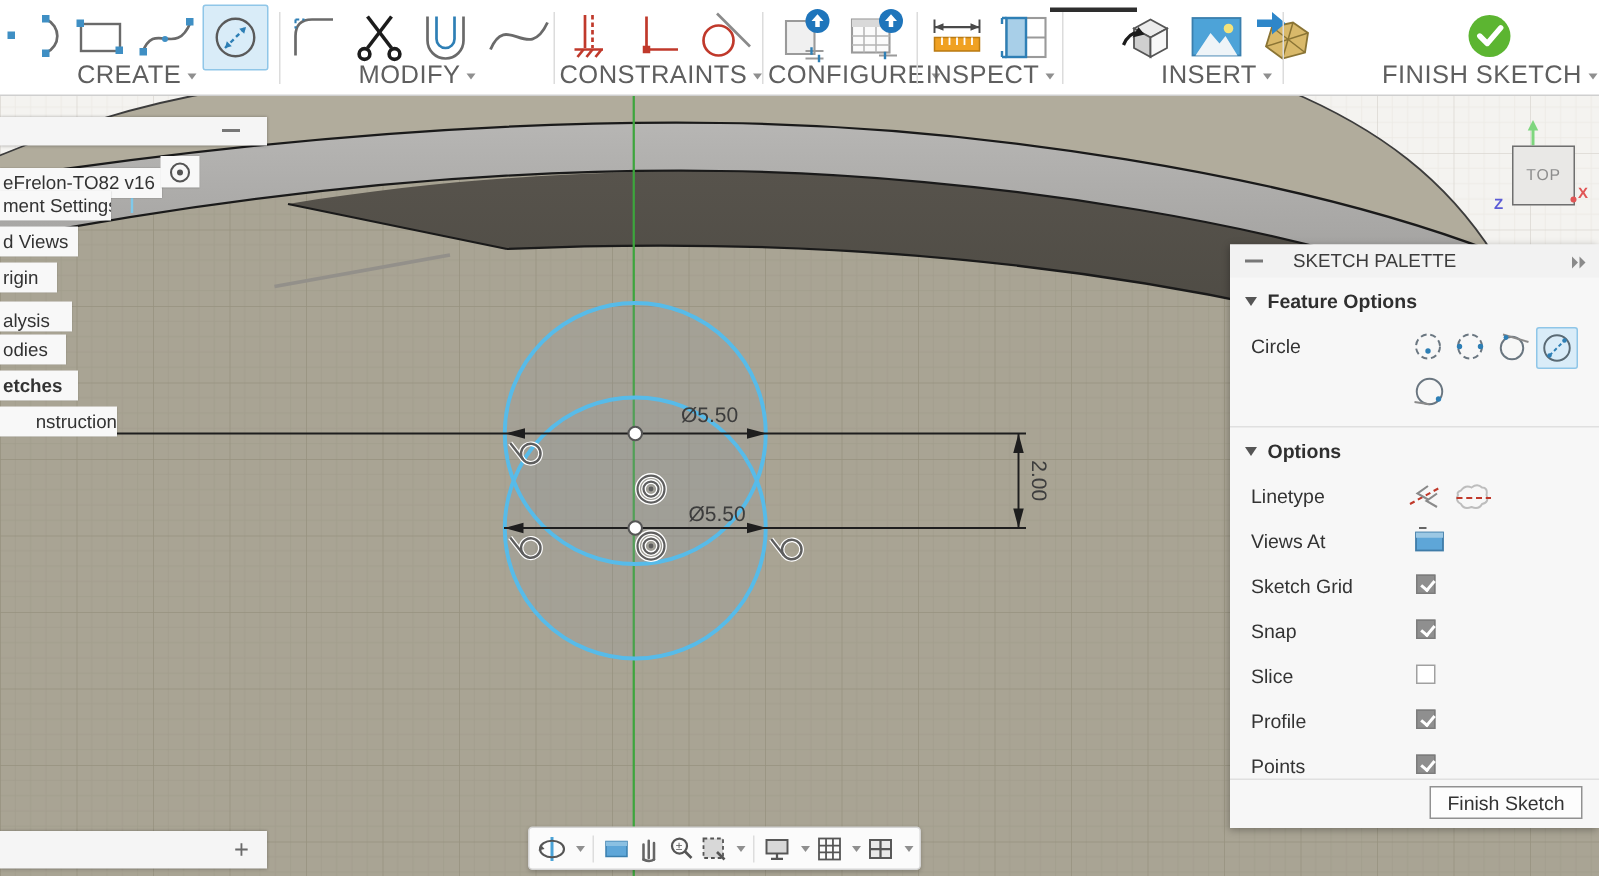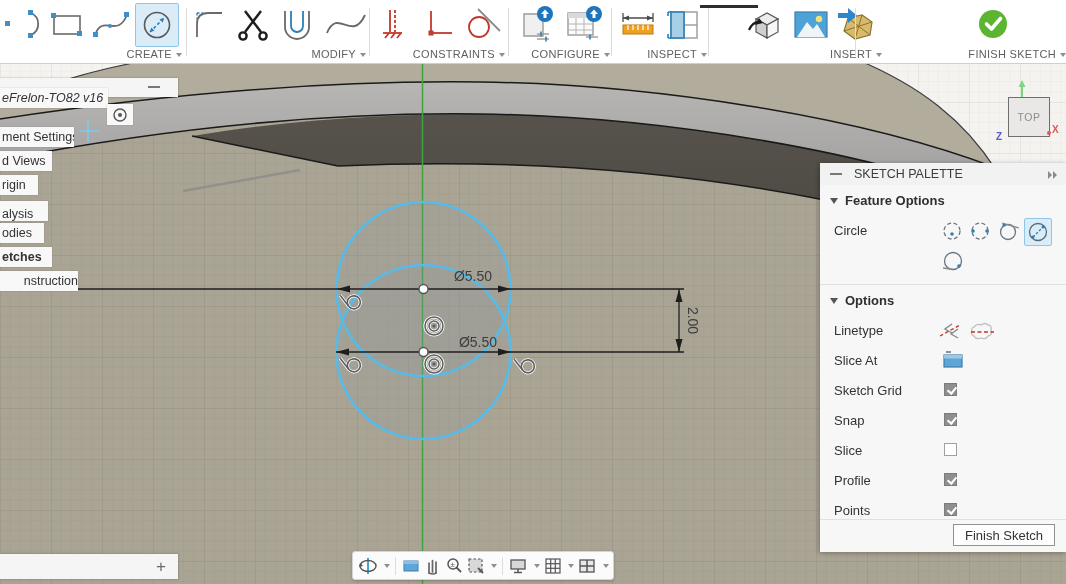--- a/index.html
+++ b/index.html
@@ -3,21 +3,21 @@
 <meta charset="utf-8">
 <style>
   html,body{margin:0;padding:0;}
   body{width:1066px;height:584px;position:relative;overflow:hidden;
        font-family:"Liberation Sans",sans-serif;background:#a9a494;}
   
   #toolbar{position:absolute;left:0;top:0;width:1066px;height:63px;background:#ffffff;
            border-bottom:1px solid #cfcfcf;z-index:40;}
   .tgroup{position:absolute;top:0;height:63px;}
   .ticons{position:absolute;top:3px;left:0;right:0;height:44px;display:flex;align-items:center;justify-content:center;gap:4px;}
-  .tlabel{position:absolute;bottom:3px;left:0;right:0;text-align:right;font-size:11px;color:#5f5f5f;letter-spacing:.3px;white-space:nowrap;}
+  .tlabel{position:absolute;bottom:3px;left:0;right:0;text-align:center;font-size:17px;color:#5f5f5f;letter-spacing:.3px;white-space:nowrap;}
   .caret{display:inline-block;width:0;height:0;border-left:3.5px solid transparent;border-right:3.5px solid transparent;border-top:4.5px solid #8f8f8f;margin-left:4px;vertical-align:middle;}
   .tsep{position:absolute;top:8px;width:1px;height:48px;background:#dcdcdc;}
   .hibox{background:#d9ecf8;border:1px solid #8fc6e8;border-radius:2px;display:flex;align-items:center;justify-content:center;width:42px;height:42px;}
   #insert-topline{position:absolute;left:700px;top:5px;width:58px;height:3px;background:#2e2e2e;z-index:41;}
   
   .chip{position:absolute;left:0;height:20px;background:#f8f8f8;color:#333;font-size:12.5px;
         display:flex;align-items:center;padding-left:2px;z-index:30;box-shadow:0 0 1px rgba(0,0,0,.25);white-space:nowrap;overflow:hidden;}
   #chip-icon{position:absolute;left:107px;top:104px;width:26px;height:21px;background:#f8f8f8;z-index:30;
              display:flex;align-items:center;justify-content:center;box-shadow:0 0 1px rgba(0,0,0,.25);}
   .bar{position:absolute;background:#f5f5f5;z-index:30;box-shadow:0 0 2px rgba(0,0,0,.3);}
@@ -26,21 +26,21 @@
   #navbar{position:absolute;left:352px;top:551px;width:252px;height:27px;background:#fbfbfb;border:1px solid #d5d5d5;
           border-radius:3px;z-index:30;display:flex;align-items:center;padding:0 4px;gap:3px;box-shadow:0 1px 3px rgba(0,0,0,.2);}
   .nsep{width:1px;height:18px;background:#ddd;margin:0 2px;}
   
   #timeline{position:absolute;left:0;top:554px;width:178px;height:25px;background:#f5f5f5;z-index:30;
             display:flex;align-items:center;justify-content:flex-end;box-shadow:0 0 2px rgba(0,0,0,.3);}
   #timeline .plus{color:#6a6a6a;font-size:17px;margin-right:12px;}
   
   #palette{position:absolute;left:820px;top:163px;width:246px;height:389px;background:#f7f7f7;z-index:35;
            box-shadow:-1px 1px 5px rgba(0,0,0,.3);font-size:13px;color:#333;}
-  #palette .phead{position:absolute;left:0;top:0;right:0;height:22px;background:#f2f2f2;display:flex;align-items:center;gap:12px;padding-left:10px;color:#3c3c3c;font-size:12.5px;}
+  #palette .phead{position:absolute;left:0;top:0;right:0;height:22px;background:#f2f2f2;display:flex;align-items:center;gap:20px;padding-left:10px;color:#3c3c3c;font-size:12.5px;}
   .dbl-chev{position:absolute;right:6px;top:8px;width:12px;height:8px;}
   .dbl-chev i,.dbl-chev b{position:absolute;top:0;width:0;height:0;border-top:4px solid transparent;border-bottom:4px solid transparent;border-left:4px solid #8a8a8a;}
   .dbl-chev i{left:0}.dbl-chev b{left:5px}
   .sechead{position:absolute;left:10px;display:flex;align-items:center;gap:7px;font-weight:bold;color:#2f2f2f;}
   .tri{width:0;height:0;border-left:4.5px solid transparent;border-right:4.5px solid transparent;border-top:6px solid #555;}
   .prow-label{position:absolute;left:14px;color:#333;}
   .cb{position:absolute;left:124px;width:13px;height:13px;background:#fff;border:1px solid #a0a0a0;box-sizing:border-box;}
   .cb[data-checked="true"]{background:#8f8f8f;border-color:#7c7c7c;}
   .cb[data-checked="true"]::after{content:"";position:absolute;left:3.5px;top:1px;width:4px;height:7px;border:solid #fff;border-width:0 2px 2px 0;transform:rotate(40deg);}
   .pdiv{position:absolute;left:0;right:0;height:1px;background:#e0e0e0;}
@@ -361,21 +361,21 @@
         </svg>
     </div>
     <div class="tlabel"><span>FINISH SKETCH</span><span class="caret"></span></div>
   </div>
 </div>
 <div id="insert-topline"></div>
 
 <div class="bar" style="left:0;top:78px;width:178px;height:19px;">
   <span class="minus" style="position:absolute;right:18px;top:8px;"></span>
 </div>
-<div class="chip" style="top:88px;width:106px;font-style:italic;">
+<div class="chip" style="top:112px;width:106px;">
     <span>eFrelon-TO82 v16</span>
   </div>
 <div id="chip-icon">
   <svg width="16" height="16">
       <circle cx="8" cy="8" r="6" fill="none" stroke="#555" stroke-width="1.4"></circle>
       <circle cx="8" cy="8" r="2" fill="#555"></circle>
     </svg>
 </div>
 <div class="chip" style="top:127px;width:72px;">
     <span>ment Settings</span>
@@ -515,21 +515,21 @@
         <line x1="2" y1="17" x2="22" y2="6" stroke="#c0392b" stroke-width="1.4" stroke-dasharray="3.5,2.5"></line>
         <path d="M 14,5 L 7,10 L 14,14" fill="none" stroke="#8a8a8a" stroke-width="1.4"></path>
         <path d="M 20,10 L 13,15 L 20,19" fill="none" stroke="#8a8a8a" stroke-width="1.4"></path>
       </g>
     <g>
         <path d="M 36,8 q 3,-4 7,-2 q 4,-3 7,0 q 4,0 3,5 q 2,5 -3,6 q -2,4 -7,2 q -5,2 -7,-2 q -4,-2 -2,-6 q -1,-2 2,-3 Z" fill="none" stroke="#bdbdbd" stroke-width="1.3"></path>
         <line x1="33" y1="13" x2="56" y2="13" stroke="#c0392b" stroke-width="1.3" stroke-dasharray="4,2.5"></line>
       </g>
   </svg>
 
-  <span class="prow-label" style="top:190px;">Slice At</span>
+  <span class="prow-label" style="top:190px;">Views At</span>
   <svg style="position:absolute;left:122px;top:186px;" width="24" height="24">
       <rect x="2" y="6" width="18" height="12" fill="#5ea6d8" stroke="#3f7ca8" stroke-width="1.2"></rect>
       <rect x="2" y="6" width="18" height="3.5" fill="#9cc8e4"></rect>
       <line x1="4" y1="3" x2="9" y2="3" stroke="#666" stroke-width="1.4"></line>
     </svg>
 
   <span class="prow-label" style="top:220px;">Sketch Grid</span>
   <span class="cb" style="top:220px;" data-checked="true"></span>
 
   <span class="prow-label" style="top:250px;">Snap</span>

